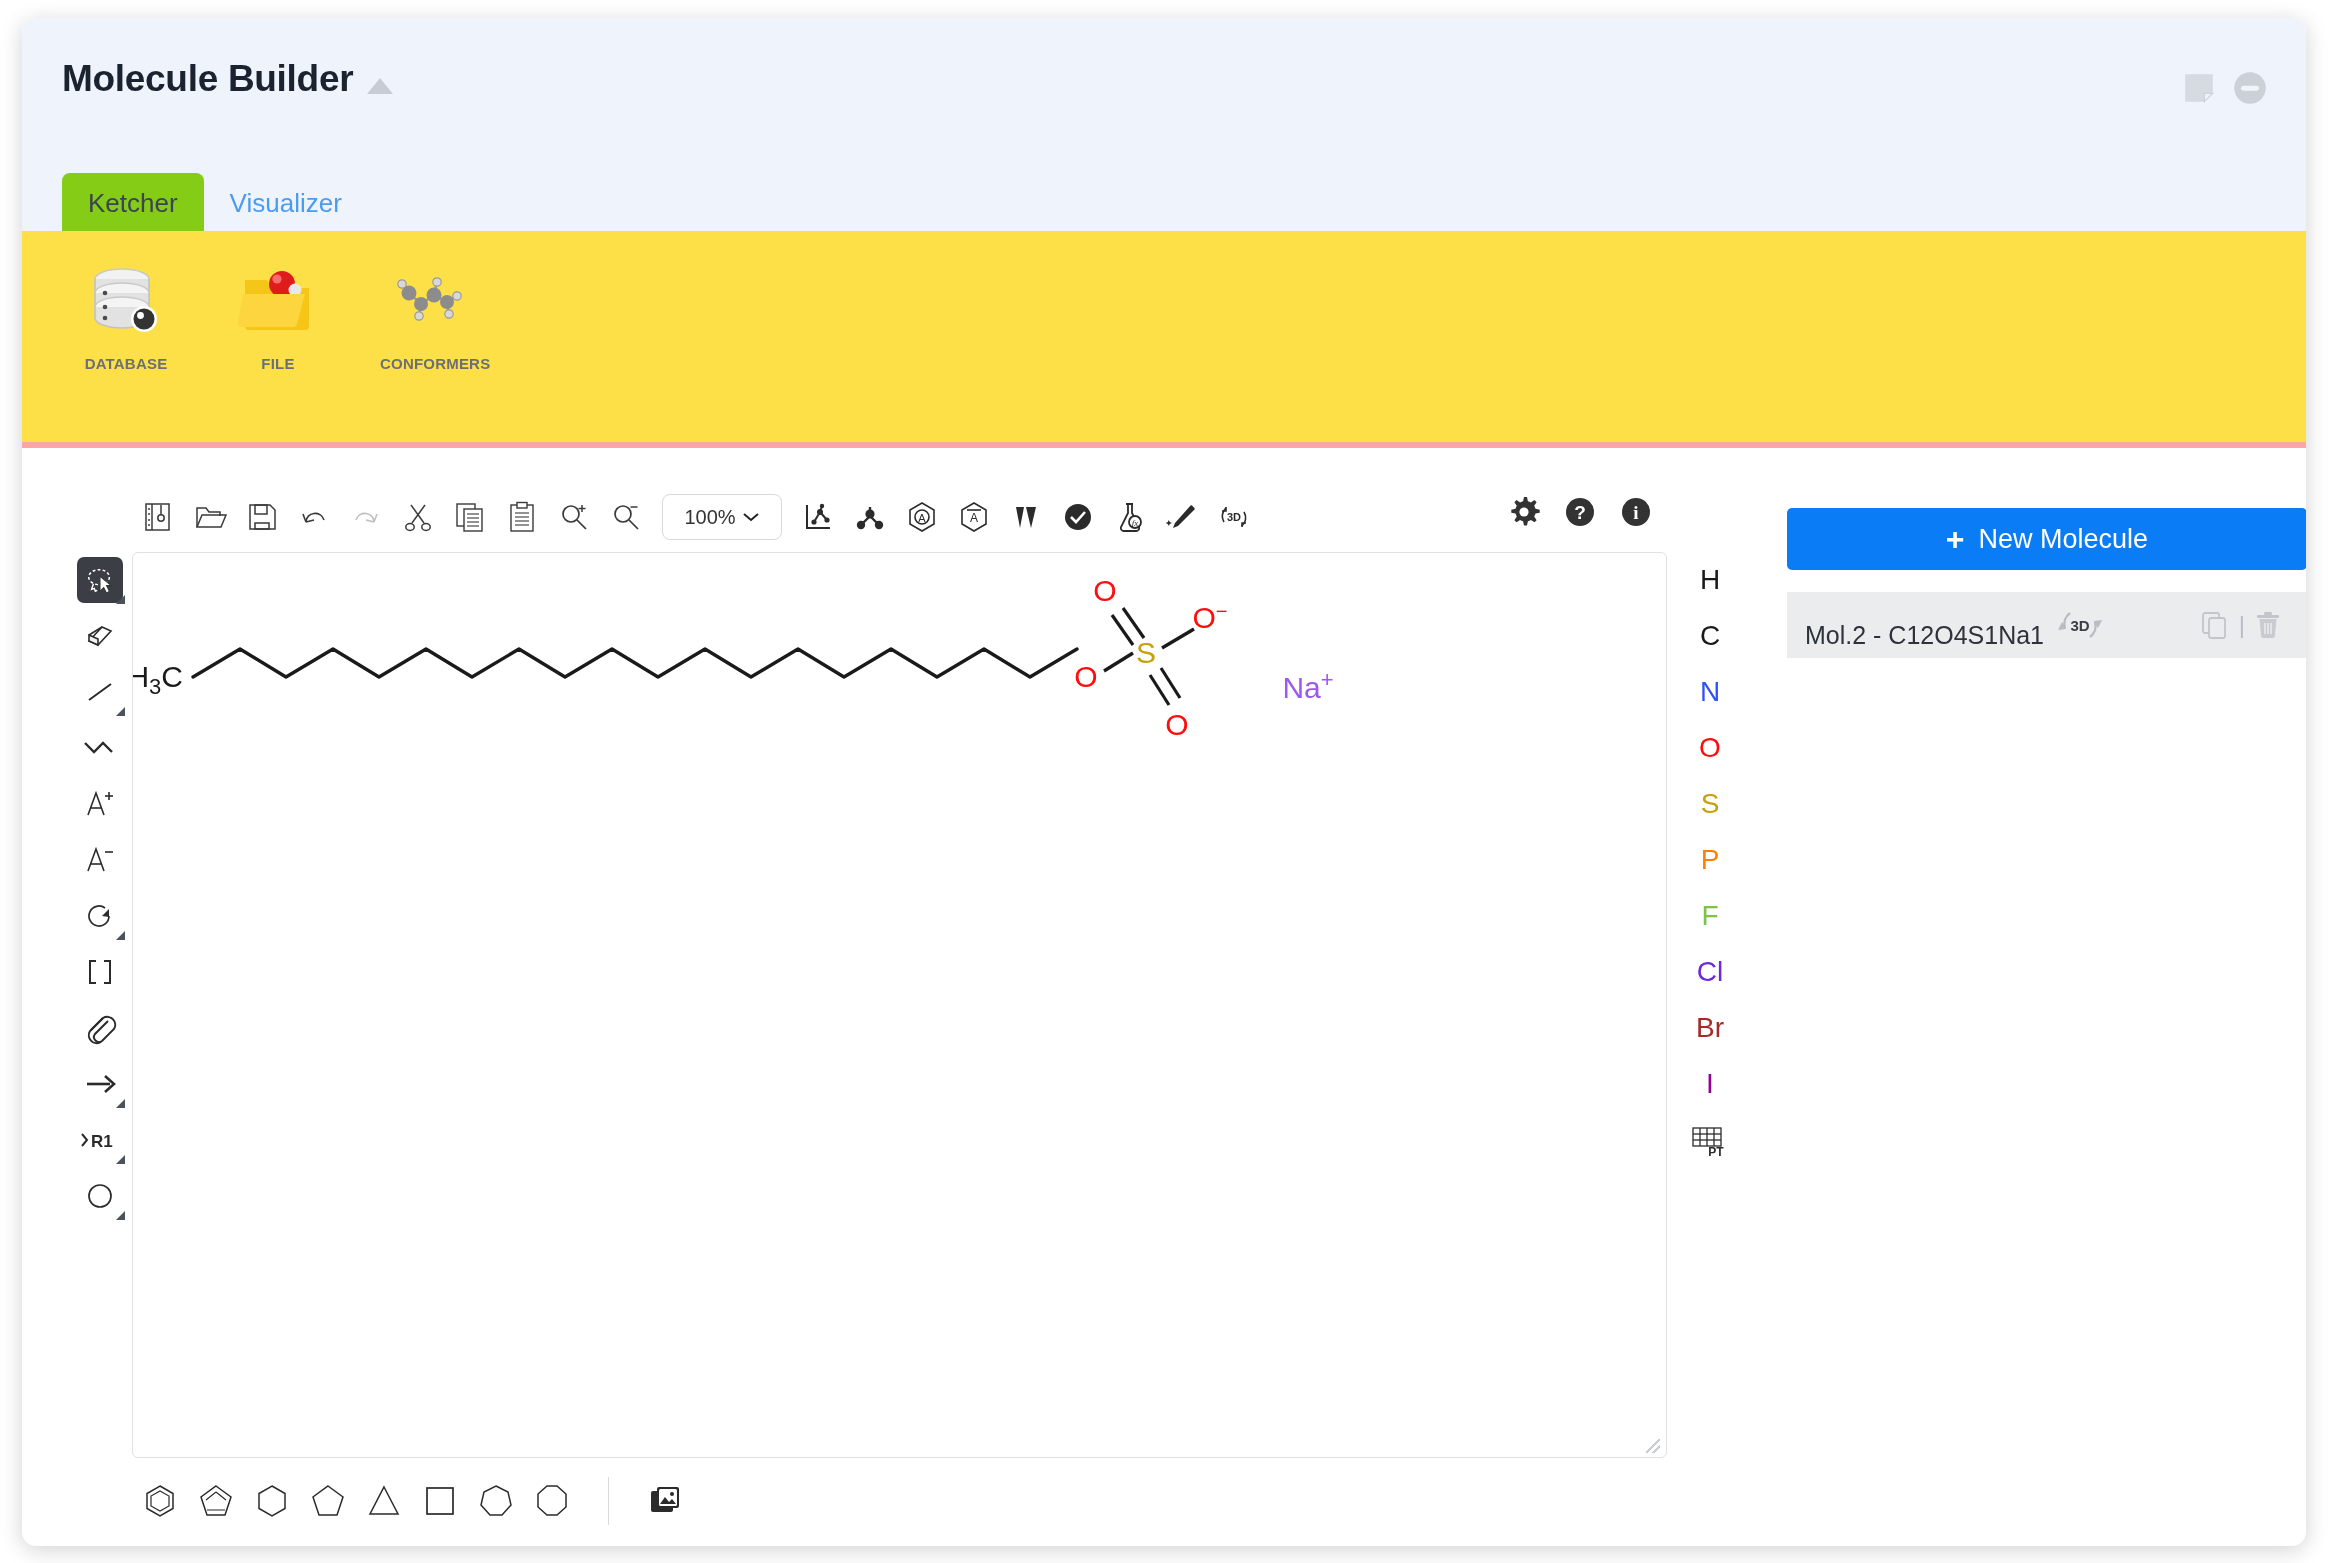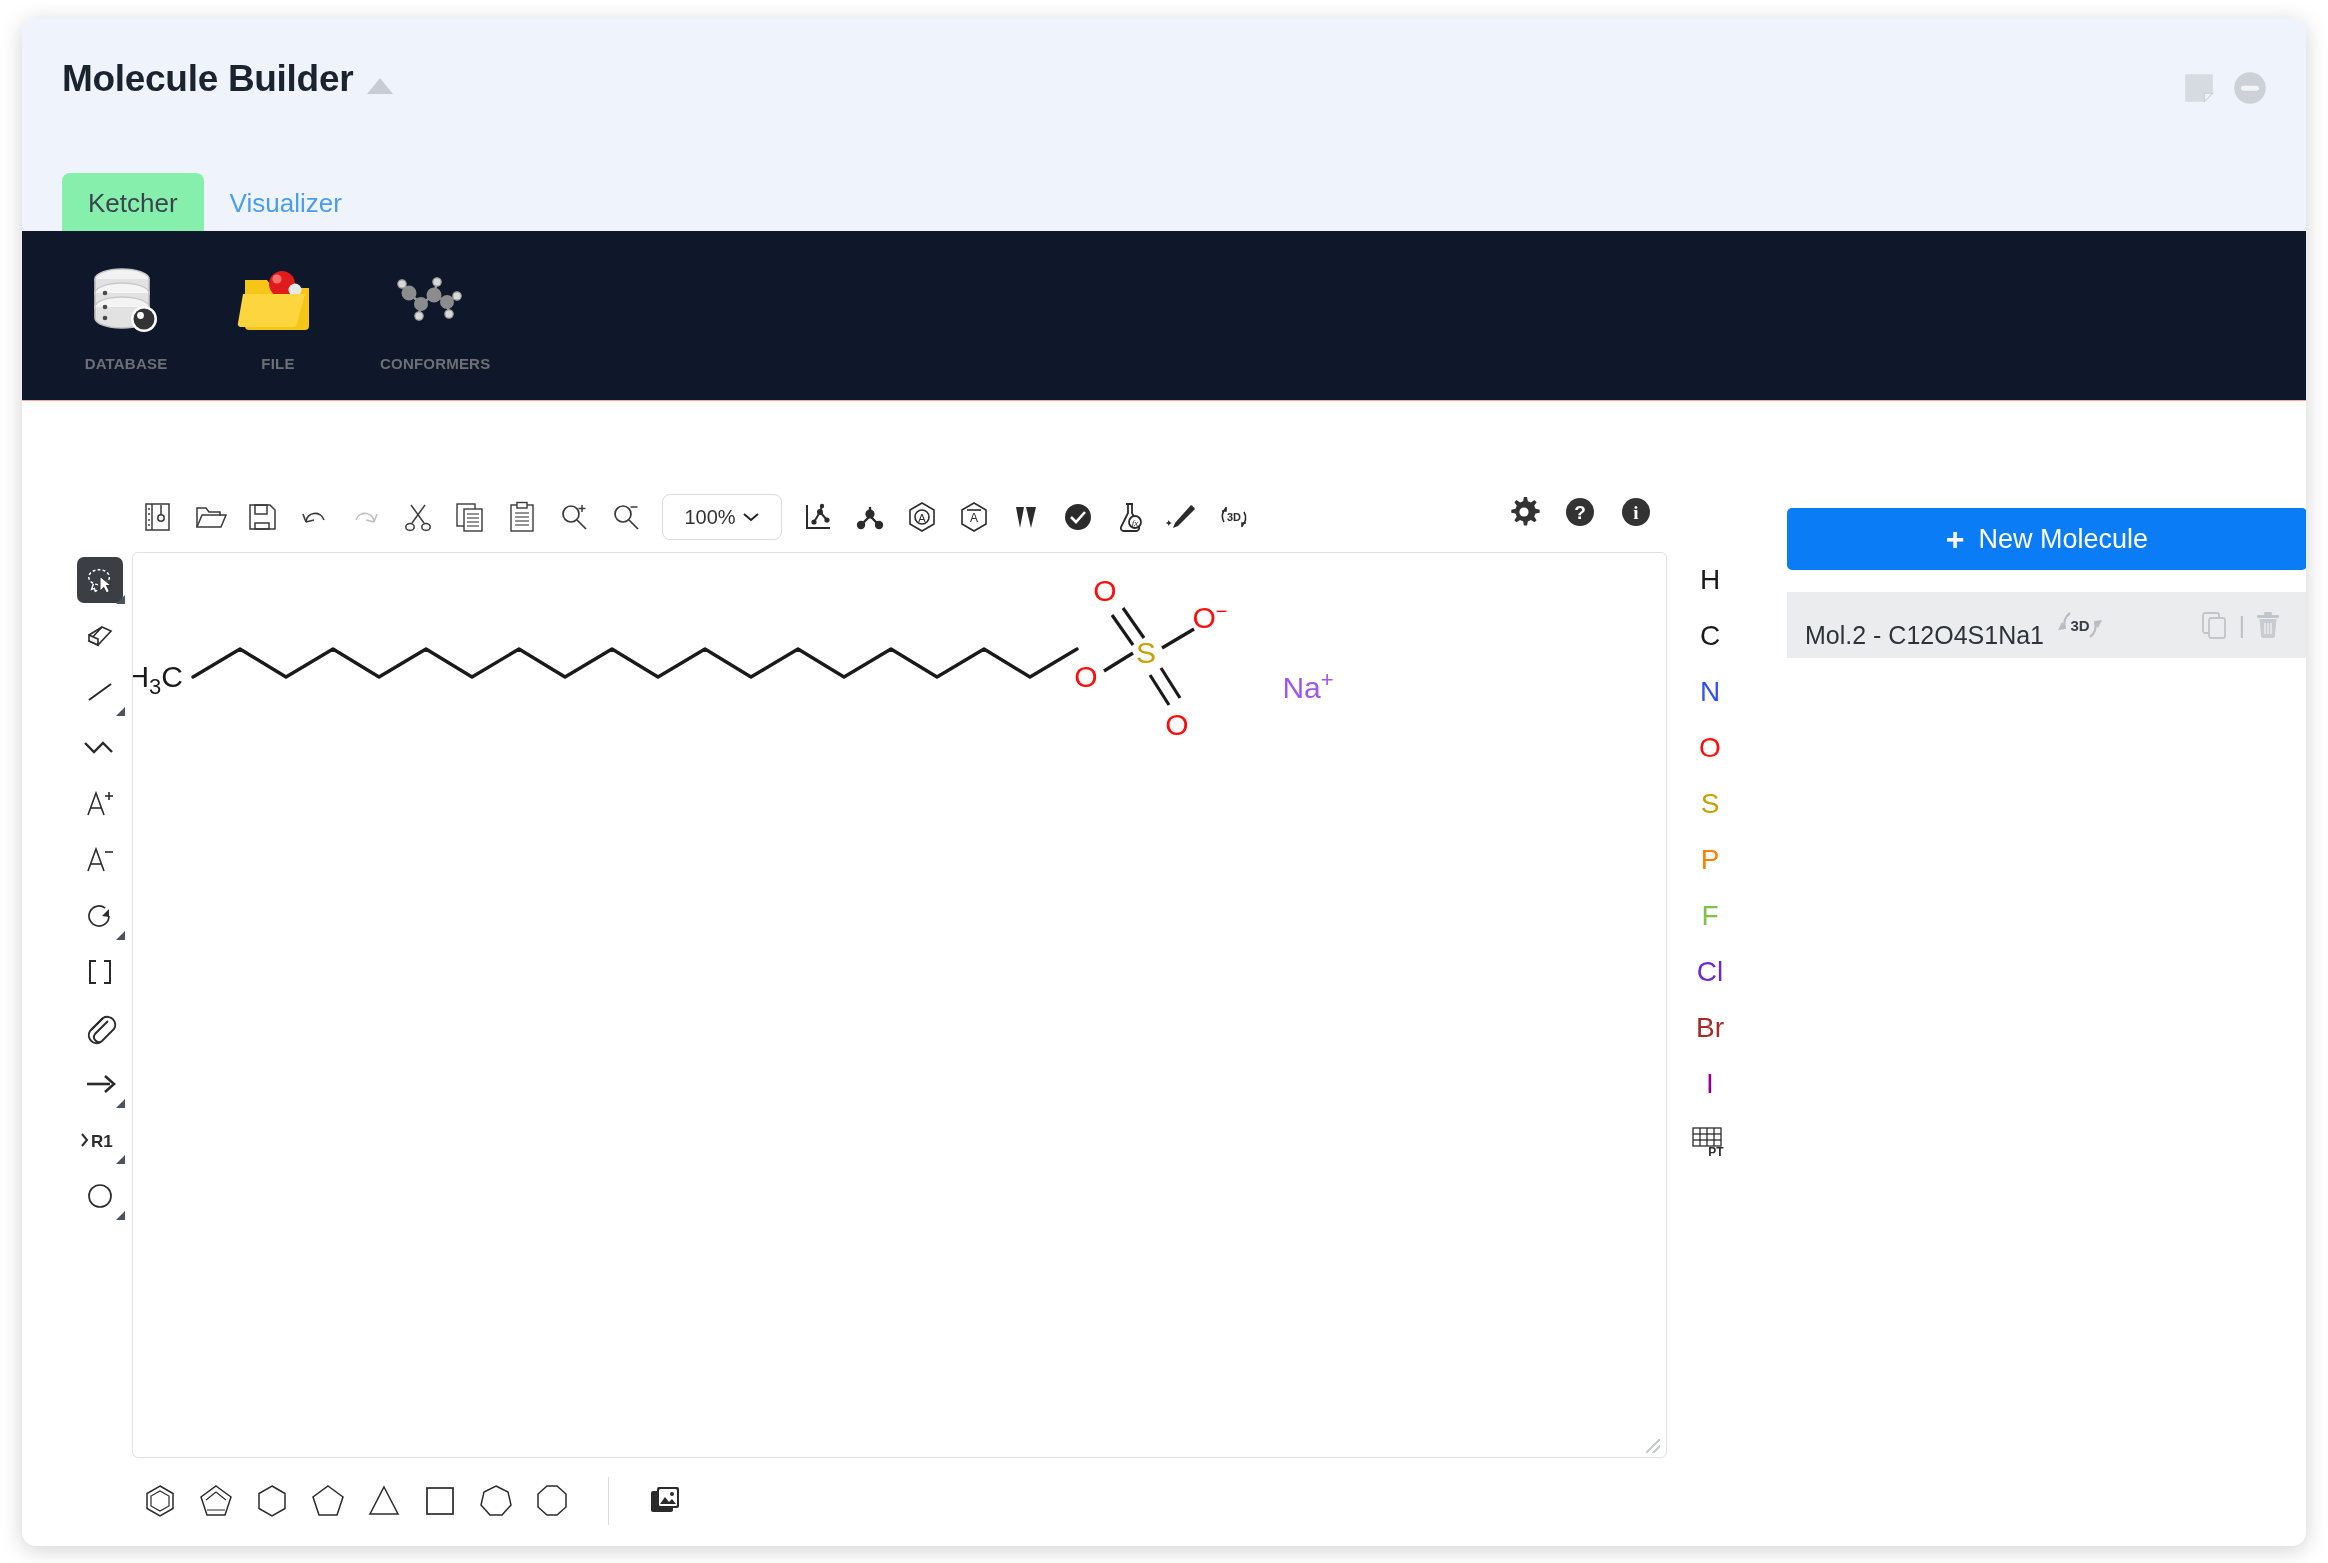--- a/index.html
+++ b/index.html
@@ -50,32 +50,32 @@
     position: absolute; left: 40px; top: 155px;
     display: flex; align-items: flex-end;
   }
   .tab {
     padding: 17px 26px 18px 26px;
     font-size: 26px;
     cursor: pointer;
     line-height: 1;
   }
   .tab.active {
-    background: #86efac;
+    background: #84cc16;
     color: #3c4450;
     border-radius: 8px 8px 0 0;
   }
   .tab.inactive { color: #4a9cf0; }
 
   
   #icon-strip {
     position: absolute; left: 0; top: 213px;
-    width: 100%; height: 170px;
-    background: #0f172a;
-    border-bottom: 1px solid #fca5a5;
+    width: 100%; height: 217px;
+    background: #fde047;
+    border-bottom: 6px solid #fca5a5;
   }
   #icon-strip-inner {
     position: absolute; left: 54px; top: 20px;
     display: flex; gap: 52px; align-items: flex-end;
   }
   .app-icon { width: 100px; text-align: center; cursor: pointer; }
   .app-icon .glyph { height: 100px; display:flex; align-items:center; justify-content:center; }
   .app-icon .cap {
     margin-top: 4px;
     font-size: 15px; font-weight: bold; color: #6c7075;

